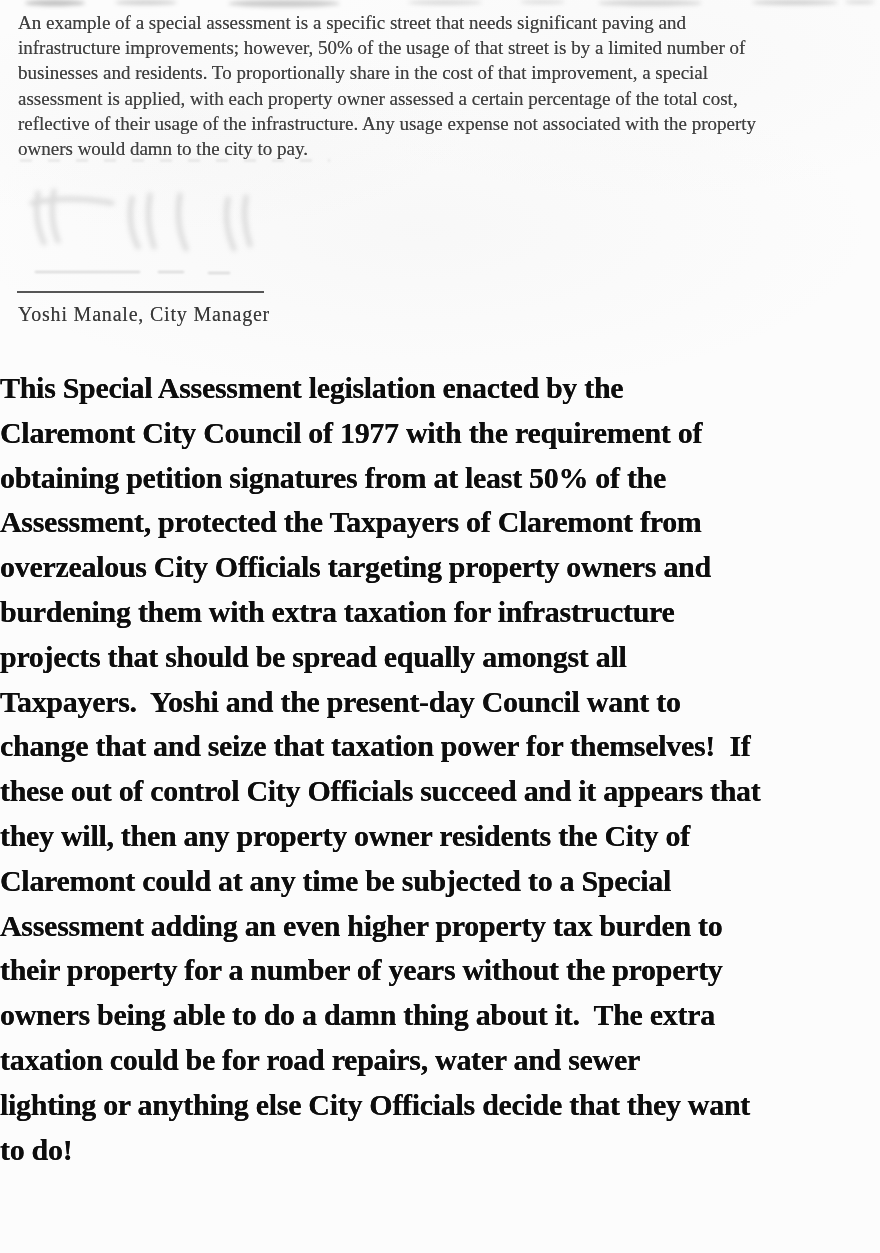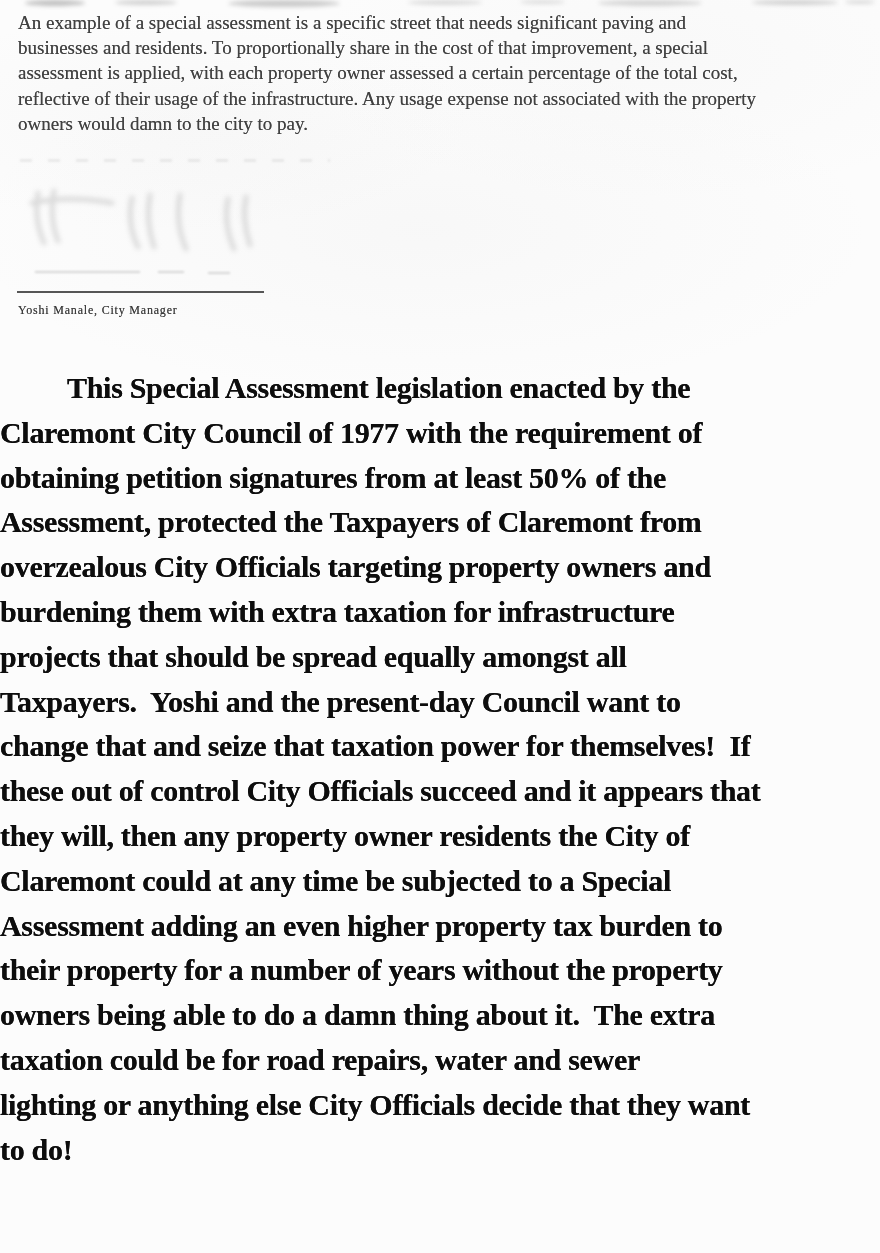--- a/index.html
+++ b/index.html
@@ -45,50 +45,51 @@
   .p1{left:35px;top:271px;width:105px;}
   .p2{left:158px;top:271px;width:26px;}
   .p3{left:208px;top:272px;width:22px;}
 
   .sig-rule{
     position:absolute;left:17px;top:291px;width:247px;height:2px;
     background:#565656;filter:blur(0.35px);
   }
   .sig-name{
     position:absolute;left:18px;top:303px;
-    font-size:12px;letter-spacing:0.8px;color:#3a3a3a;
+    font-size:20px;letter-spacing:0.8px;color:#3a3a3a;
     filter:blur(0.4px);white-space:pre;
     text-shadow:0 0 0.5px rgba(60,60,60,.7);
   }
 
   .statement{
     position:absolute;left:0;top:366px;width:880px;
     font-size:30px;font-weight:700;line-height:44.8px;
     letter-spacing:-0.3px;color:#0d0d0d;
     text-shadow:0 0 0.5px rgba(0,0,0,.85);
   }
   .bline{white-space:pre;}
-  .bline.indent{padding-left:67px;}
+  .bline.indent{}
 </style>
 </head>
 <body>
 
 <div class="page">
 
   <span class="smudge s1"></span>
   <span class="smudge s2"></span>
   <span class="smudge s3"></span>
   <span class="smudge s4"></span>
   <span class="smudge s5"></span>
   <span class="smudge s6"></span>
   <span class="smudge s7"></span>
   <span class="smudge s8"></span>
 
   <div class="intro">
     <div class="iline">An example of a special assessment is a specific street that needs significant paving and</div>
+    <div class="iline">infrastructure improvements; however, 50% of the usage of that street is by a limited number of</div>
     <div class="iline">businesses and residents. To proportionally share in the cost of that improvement, a special</div>
     <div class="iline">assessment is applied, with each property owner assessed a certain percentage of the total cost,</div>
     <div class="iline">reflective of their usage of the infrastructure. Any usage expense not associated with the property</div>
     <div class="iline">owners would damn to the city to pay.</div>
   </div>
 
   <div class="streak"></div>
   <svg class="ghost" width="260" height="90" viewBox="0 0 260 90">
     <g fill="none" stroke="#bdbdbd" stroke-width="5" stroke-linecap="round">
       <path d="M18 20 C 14 45, 20 60, 24 70 M34 18 C 30 40, 34 58, 38 68"></path>

